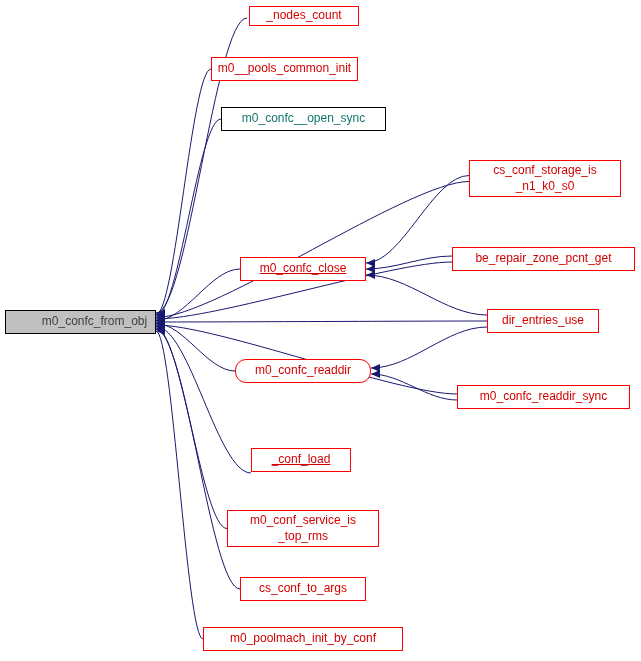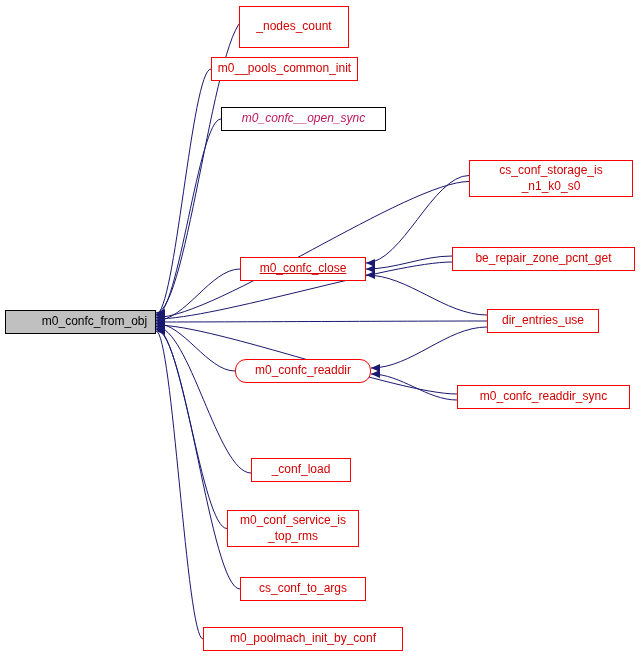--- a/index.html
+++ b/index.html
@@ -45,28 +45,27 @@
     cursor: default;
   }
   .node.caller {
     border-color: #ff0000;
     color: #d40000;
     cursor: pointer;
   }
   .node.main {
     background: #c0c0c0;
     border-color: #000000;
-    color: #000000;
+    color: #404040;
     padding-left: 28px;
   }
   .node.plain {
     border-color: #000000;
-    color: #be185d;
+    color: #0f766e;
     cursor: pointer;
-    font-style: italic;
   }
 </style>
 </head>
 <body>
 
 <div id="graph">
   <svg id="edges-svg" xmlns="http://www.w3.org/2000/svg" viewBox="0 0 641 661">
     <defs>
       <marker id="arrowhead" markerUnits="userSpaceOnUse" markerWidth="10" markerHeight="8" refX="9" refY="4" orient="auto">
         <path d="M0,0 L9,4 L0,8 z" fill="#191970"></path>
@@ -88,29 +87,29 @@
         <path d="M 203 639 C 186.55 639, 172.45 331, 156 331" fill="none" stroke="#191970" stroke-width="1" marker-end="url(#arrowhead)"></path>
         <path d="M 469 175.5 C 432.95 175.5, 402.05 263, 366 263" fill="none" stroke="#191970" stroke-width="1" marker-end="url(#arrowhead)"></path>
         <path d="M 452 256 C 421.9 256, 396.1 269, 366 269" fill="none" stroke="#191970" stroke-width="1" marker-end="url(#arrowhead)"></path>
         <path d="M 487 315 C 444.65 315, 408.35 275, 366 275" fill="none" stroke="#191970" stroke-width="1" marker-end="url(#arrowhead)"></path>
         <path d="M 487 327 C 446.4 327, 411.6 368, 371 368" fill="none" stroke="#191970" stroke-width="1" marker-end="url(#arrowhead)"></path>
         <path d="M 457 400 C 426.9 400, 401.1 374, 371 374" fill="none" stroke="#191970" stroke-width="1" marker-end="url(#arrowhead)"></path>
       </g>
   </svg>
   <div id="nodes-layer">
       <div class="node main" style="left: 5px; top: 310px; width: 151px; height: 24px;">m0_confc_from_obj</div>
-      <div class="node caller" style="left: 239px; top: 6px; width: 110px; height: 42px;">_nodes_count</div>
+      <div class="node caller" style="left: 249px; top: 6px; width: 110px; height: 20px;">_nodes_count</div>
       <div class="node caller" style="left: 211px; top: 57px; width: 147px; height: 24px;">m0__pools_common_init</div>
       <div class="node plain" style="left: 221px; top: 107px; width: 165px; height: 24px;">m0_confc__open_sync</div>
-      <div class="node caller" style="left: 469px; top: 160px; width: 164px; height: 37px;">cs_conf_storage_is
+      <div class="node caller" style="left: 469px; top: 160px; width: 152px; height: 37px;">cs_conf_storage_is
 _n1_k0_s0</div>
       <div class="node caller" style="left: 240px; top: 257px; width: 126px; height: 24px; text-decoration: underline;">m0_confc_close</div>
       <div class="node caller" style="left: 452px; top: 247px; width: 183px; height: 24px;">be_repair_zone_pcnt_get</div>
       <div class="node caller" style="left: 487px; top: 309px; width: 112px; height: 24px;">dir_entries_use</div>
       <div class="node caller" style="left: 235px; top: 359px; width: 136px; height: 24px; border-radius: 11px;">m0_confc_readdir</div>
       <div class="node caller" style="left: 457px; top: 385px; width: 173px; height: 24px;">m0_confc_readdir_sync</div>
-      <div class="node caller" style="left: 251px; top: 458px; width: 100px; height: 24px;">_conf_load</div>
-      <div class="node caller" style="left: 227px; top: 510px; width: 132px; height: 37px;">m0_conf_service_is
+      <div class="node caller" style="left: 251px; top: 448px; width: 100px; height: 24px; text-decoration: underline;">_conf_load</div>
+      <div class="node caller" style="left: 227px; top: 510px; width: 152px; height: 37px;">m0_conf_service_is
 _top_rms</div>
       <div class="node caller" style="left: 240px; top: 577px; width: 126px; height: 24px;">cs_conf_to_args</div>
       <div class="node caller" style="left: 203px; top: 627px; width: 200px; height: 24px;">m0_poolmach_init_by_conf</div>
     </div>
 </div>
 
 </body></html>

